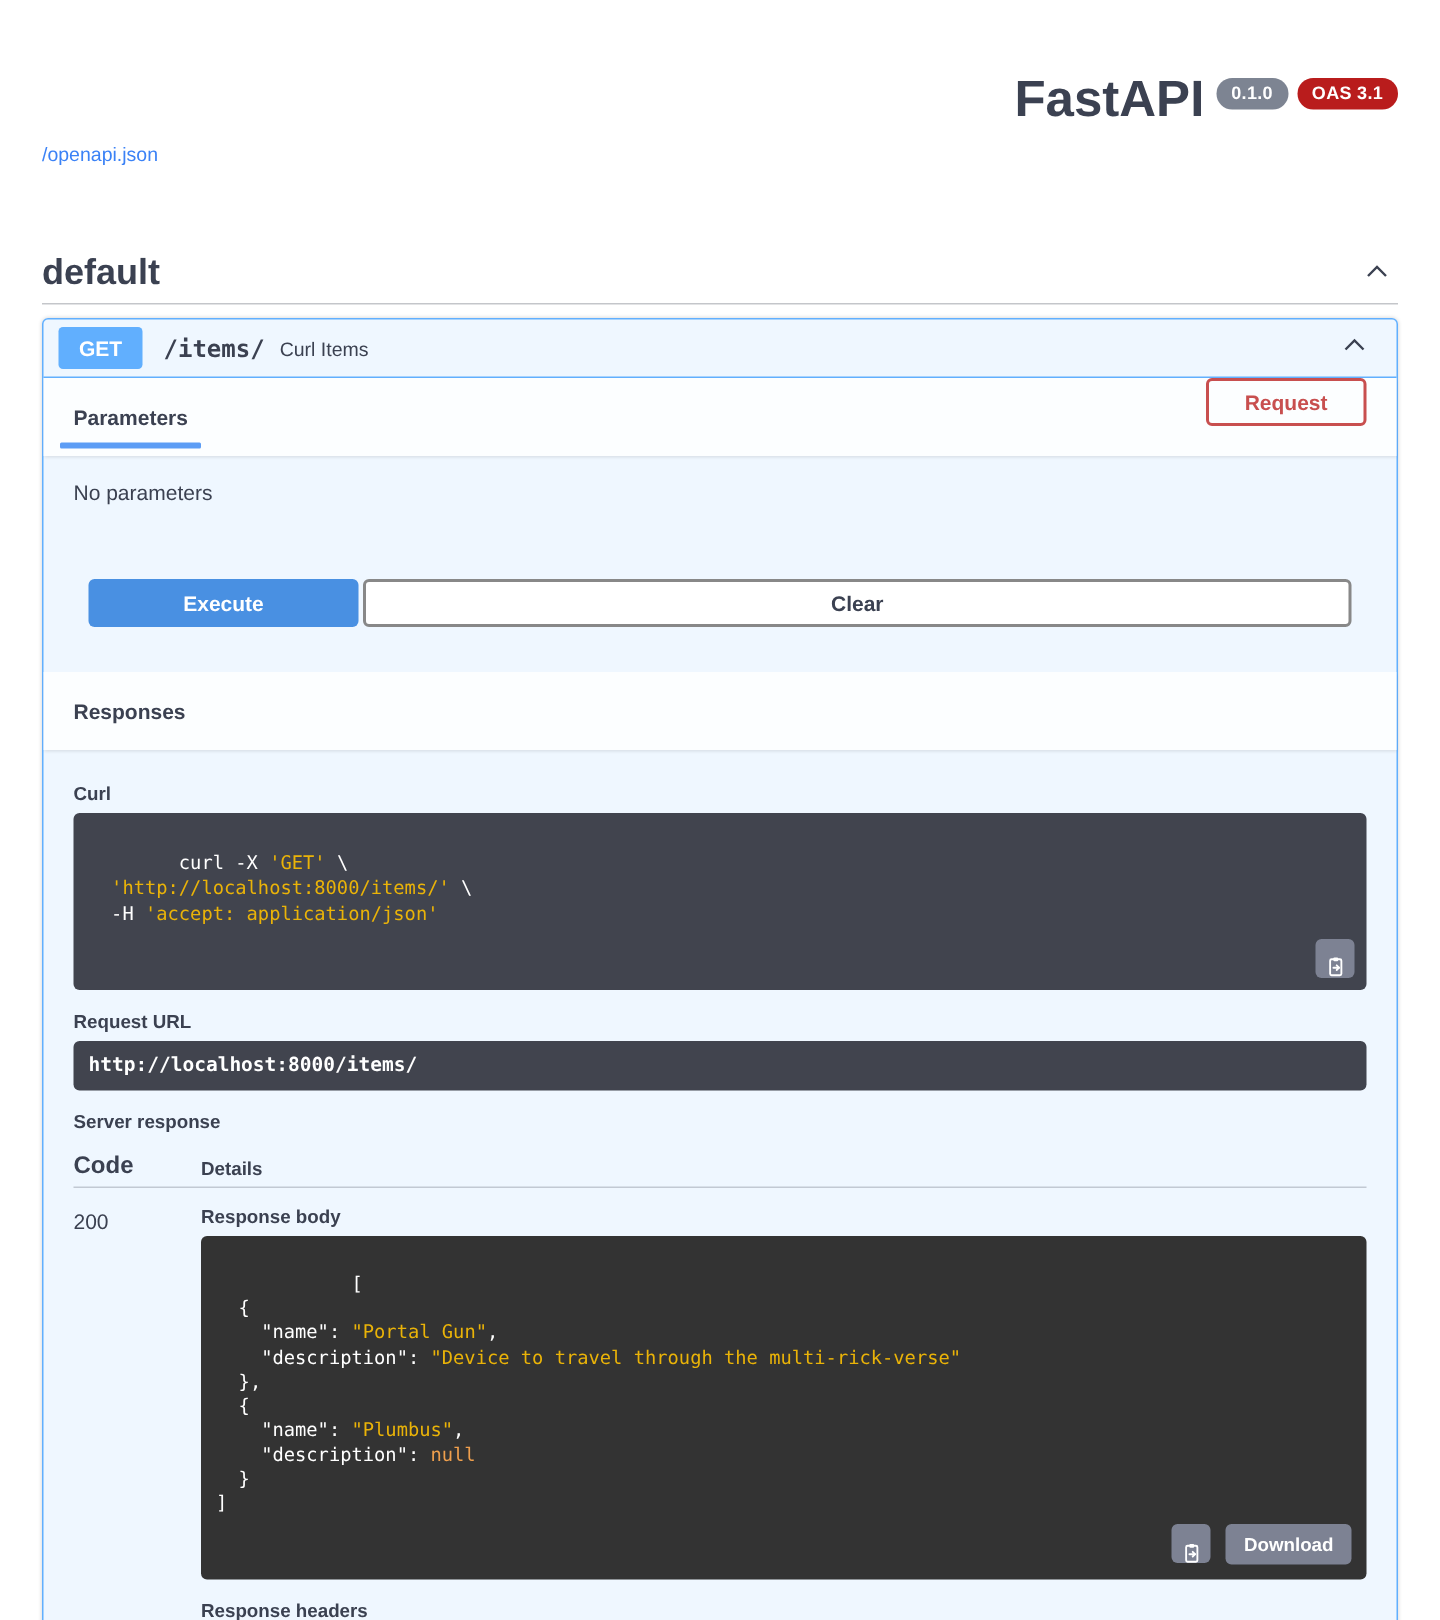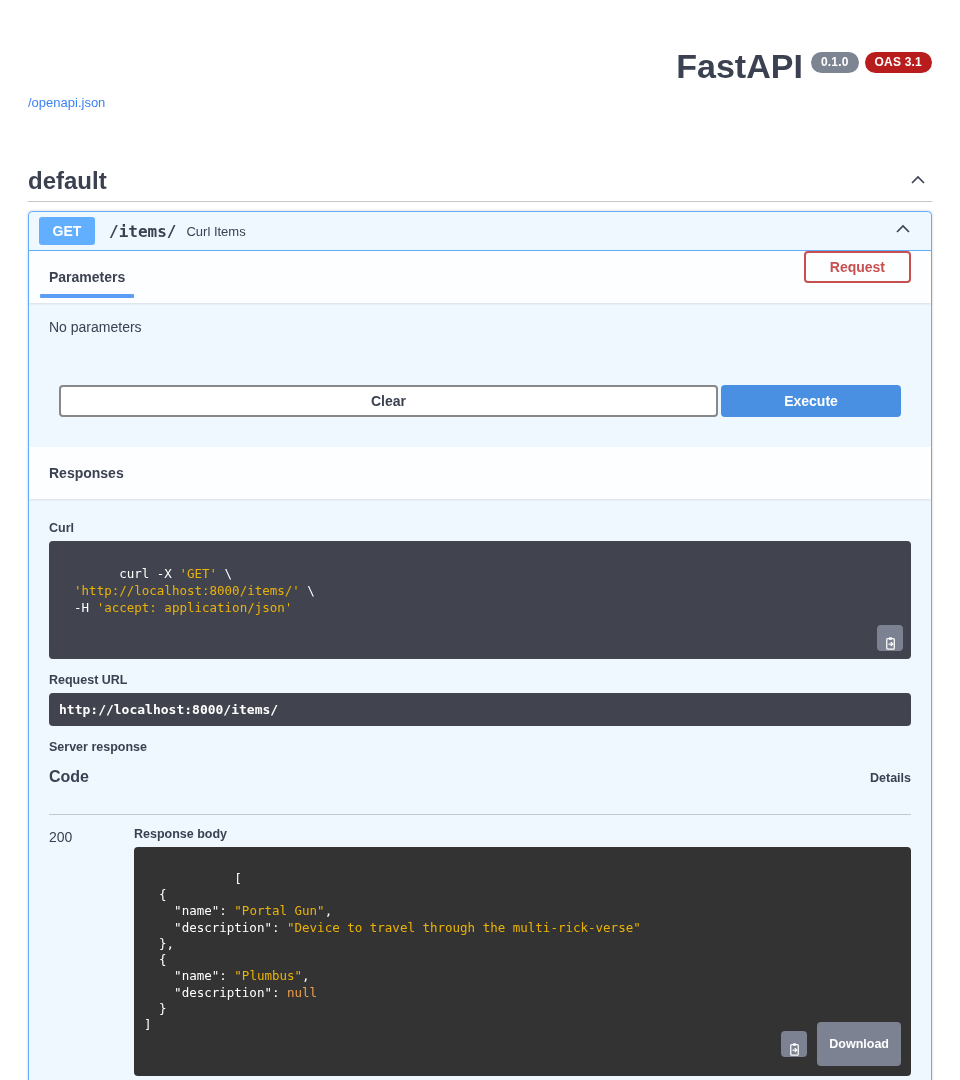--- a/index.html
+++ b/index.html
@@ -107,24 +107,24 @@
     width: 26px; height: 26px;
     background: #7d8293; border: none; border-radius: 4px;
     display: flex; align-items: center; justify-content: center; cursor: pointer;
     padding: 0;
   }
   .curl-copy { position: absolute; right: 8px; bottom: 8px; }
   .response-controls { position: absolute; right: 10px; bottom: 10px; display: flex; gap: 10px; align-items: center; }
   .download-btn {
     background: #7d8293; border: none; border-radius: 4px; color: #fff;
     font-family: "Liberation Sans", sans-serif; font-size: 12.5px; font-weight: bold;
-    padding: 7px 12px; cursor: pointer; height: 44px;
-  }
-
-  .live-table-head { display: flex; margin-top: 14px; padding-bottom: 28px; border-bottom: 1px solid rgba(59,65,81,.25); justify-content: space-between; }
+    padding: 7px 12px; cursor: pointer; height: 27px;
+  }
+
+  .live-table-head { display: flex; margin-top: 14px; padding-bottom: 4px; border-bottom: 1px solid rgba(59,65,81,.25); }
   .col-code { width: 85px; flex: none; }
   .code-header { font-size: 16px; font-weight: bold; }
   .details-header { font-size: 12.5px; font-weight: bold; padding-top: 3px; }
   .live-table-row { display: flex; padding-top: 12px; padding-bottom: 8px; border-bottom: 1px solid rgba(59,65,81,.25); }
   .status-code { font-size: 14px; padding-top: 2px; }
   .row-details { flex: 1; min-width: 0; }
   .row-details .block-label:first-child { margin-top: 0; }
 </style>
 </head>
 <body>
@@ -172,22 +172,22 @@
       <div class="tab-item">
         <span class="tab-label">Parameters</span>
         <span class="tab-underline"></span>
       </div>
       <button class="cancel-btn">Request</button>
     </div>
 
     <div class="params-body">
       <div class="no-params">No parameters</div>
       <div class="btn-row">
+        <button class="btn execute-btn">Execute</button>
         <button class="btn clear-btn">Clear</button>
-        <button class="btn execute-btn">Execute</button>
       </div>
     </div>
 
     <div class="responses-header">
       <span class="responses-title">Responses</span>
     </div>
 
     <div class="responses-inner">
 
       <div class="block-label">Curl</div>

